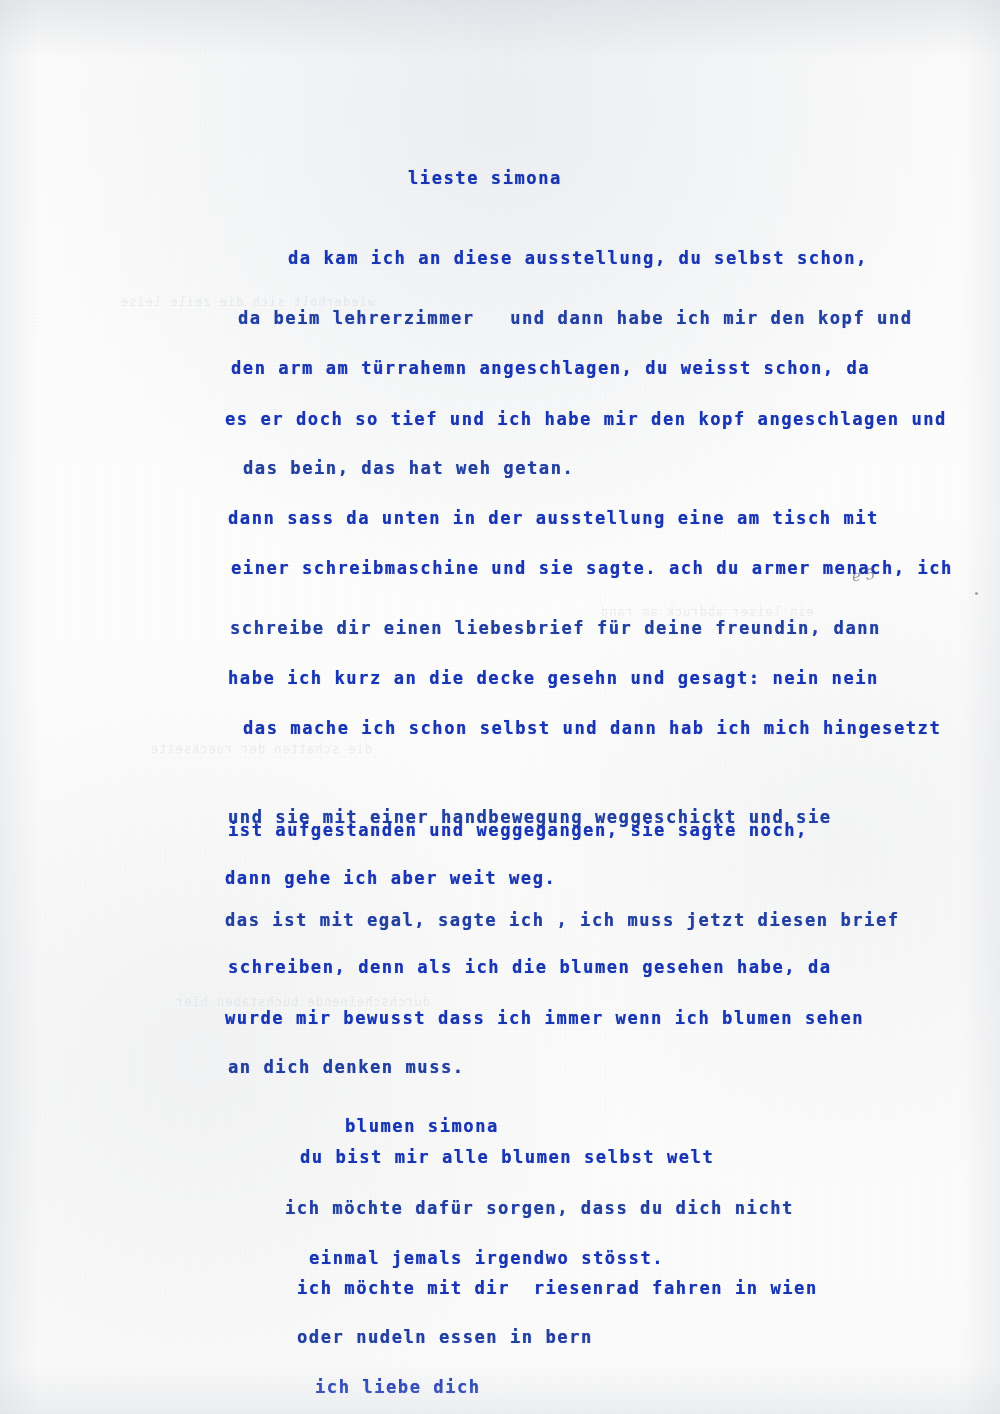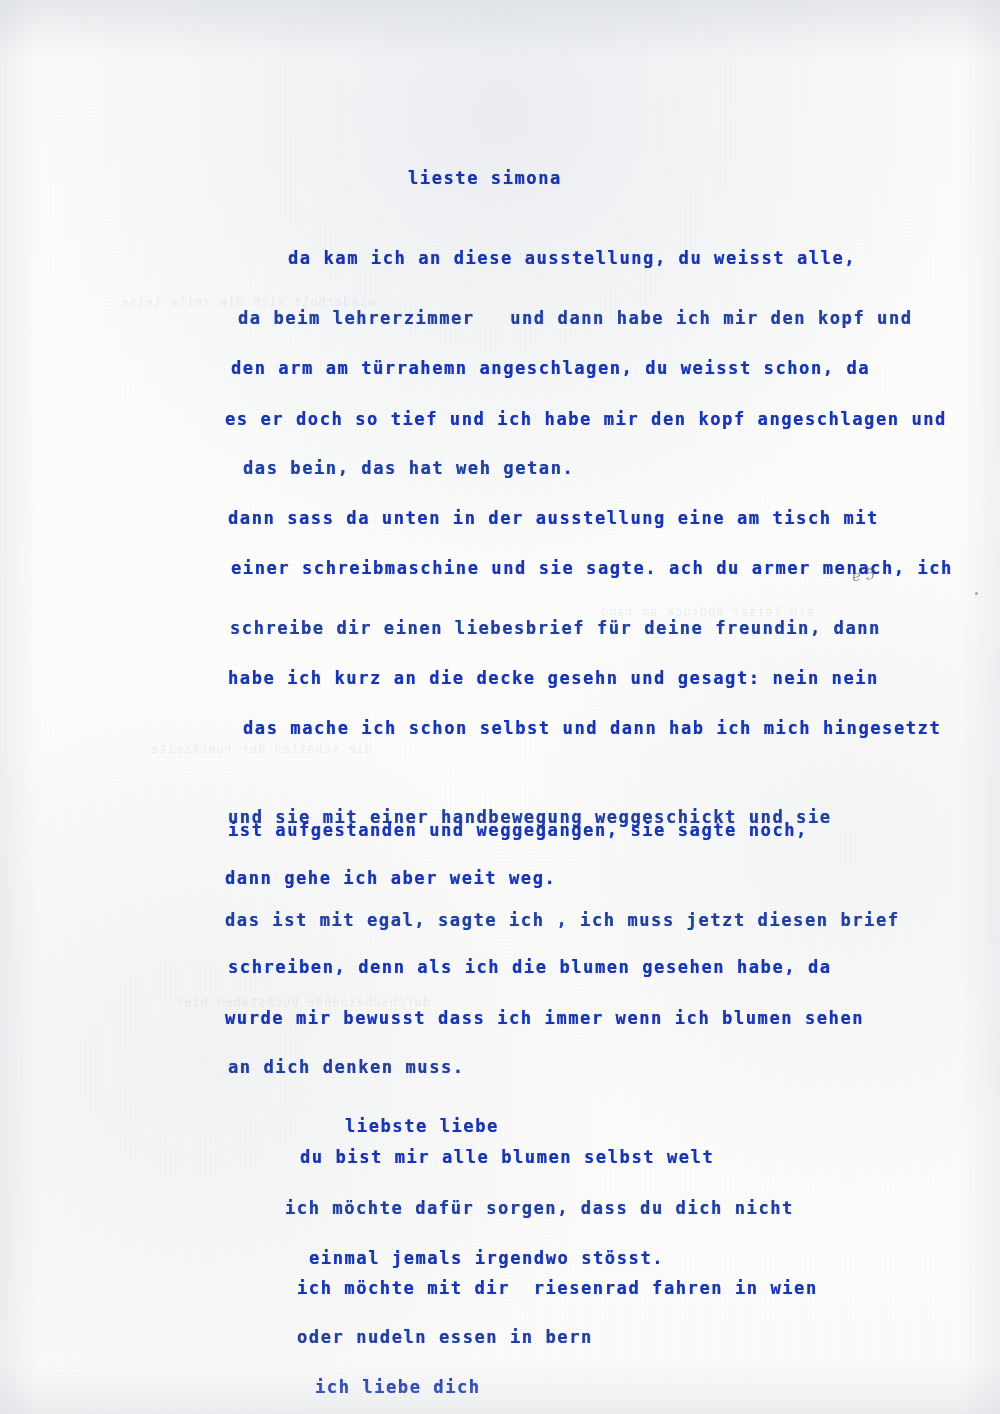--- a/index.html
+++ b/index.html
@@ -122,38 +122,38 @@
 
   <div id="ghosts">
       <div class="ghost" style="left: 120px; top: 295px;">wiederholt sich die zeile leise</div>
       <div class="ghost" style="left: 150px; top: 742px;">die schatten der rueckseite</div>
       <div class="ghost" style="left: 175px; top: 995px;">durchscheinende buchstaben hier</div>
       <div class="ghost" style="left: 600px; top: 605px;">ein leiser abdruck am rand</div>
     </div>
 
   <div id="letter">
       <div class="tline" style="left: 408px; top: 168px;">lieste simona</div>
-      <div class="tline" style="left: 288px; top: 248px;">da kam ich an diese ausstellung, du weisst alle,</div>
+      <div class="tline" style="left: 288px; top: 248px;">da kam ich an diese ausstellung, du selbst schon,</div>
       <div class="tline lighter" style="left: 238px; top: 308px;">da beim lehrerzimmer   und dann habe ich mir den kopf und</div>
       <div class="tline" style="left: 231px; top: 358px;">den arm am türrahemn angeschlagen, du weisst schon, da</div>
       <div class="tline" style="left: 225px; top: 409px;">es er doch so tief und ich habe mir den kopf angeschlagen und</div>
       <div class="tline lighter" style="left: 243px; top: 458px;">das bein, das hat weh getan.</div>
       <div class="tline" style="left: 228px; top: 508px;">dann sass da unten in der ausstellung eine am tisch mit</div>
       <div class="tline" style="left: 231px; top: 558px;">einer schreibmaschine und sie sagte. ach du armer menach, ich</div>
       <div class="tline lighter" style="left: 230px; top: 618px; text-align: right;">schreibe dir einen liebesbrief für deine freundin, dann</div>
       <div class="tline" style="left: 228px; top: 668px;">habe ich kurz an die decke gesehn und gesagt: nein nein</div>
       <div class="tline" style="left: 243px; top: 718px;">das mache ich schon selbst und dann hab ich mich hingesetzt</div>
       <div class="tline lighter" style="left: 228px; top: 770px; margin-top: 37px;">und sie mit einer handbewegung weggeschickt und sie</div>
       <div class="tline" style="left: 228px; top: 820px;">ist aufgestanden und weggegangen, sie sagte noch,</div>
       <div class="tline" style="left: 225px; top: 868px;">dann gehe ich aber weit weg.</div>
       <div class="tline lighter" style="left: 225px; top: 910px;">das ist mit egal, sagte ich , ich muss jetzt diesen brief</div>
       <div class="tline" style="left: 228px; top: 957px;">schreiben, denn als ich die blumen gesehen habe, da</div>
       <div class="tline" style="left: 225px; top: 1008px;">wurde mir bewusst dass ich immer wenn ich blumen sehen</div>
       <div class="tline lighter" style="left: 228px; top: 1057px;">an dich denken muss.</div>
-      <div class="tline" style="left: 345px; top: 1116px;">liebste liebe</div>
+      <div class="tline" style="left: 345px; top: 1116px;">blumen simona</div>
       <div class="tline" style="left: 300px; top: 1147px;">du bist mir alle blumen selbst welt</div>
       <div class="tline lighter" style="left: 285px; top: 1198px;">ich möchte dafür sorgen, dass du dich nicht</div>
       <div class="tline" style="left: 309px; top: 1248px;">einmal jemals irgendwo stösst.</div>
       <div class="tline" style="left: 297px; top: 1278px; text-align: right;">ich möchte mit dir  riesenrad fahren in wien</div>
       <div class="tline lighter" style="left: 297px; top: 1327px;">oder nudeln essen in bern</div>
       <div class="tline" style="left: 315px; top: 1377px;">ich liebe dich</div>
     </div>
 
   <div id="pencil-mark">e 5</div>
   <div id="dot-mark"></div>

